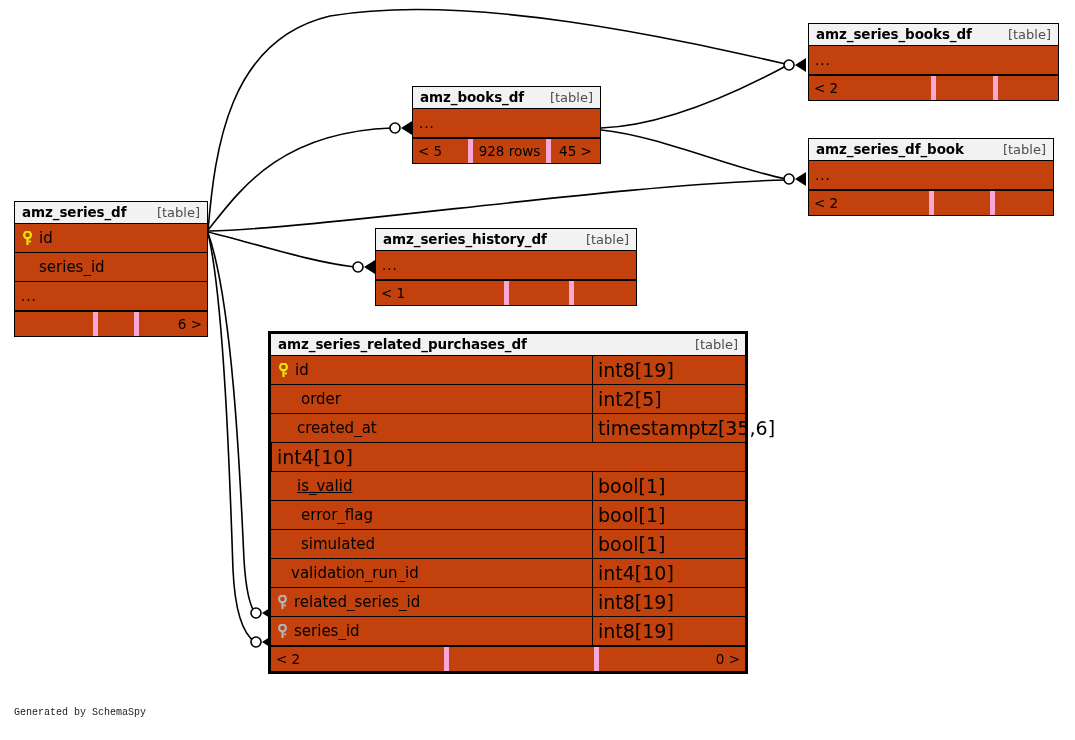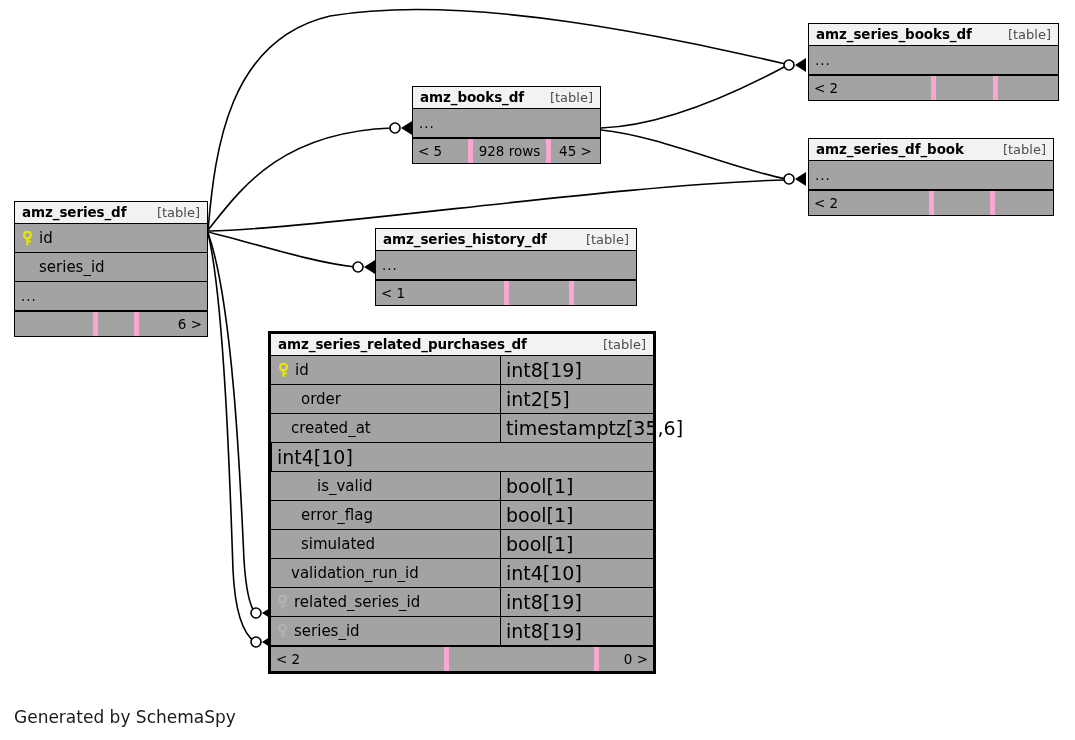--- a/index.html
+++ b/index.html
@@ -5,21 +5,21 @@
   html,body{margin:0;padding:0;}
   body{
     width:1075px;height:740px;background:#ffffff;position:relative;
     font-family:"DejaVu Sans","Liberation Sans",sans-serif;
     -webkit-font-smoothing:antialiased;
   }
   #canvas{position:absolute;inset:0;width:1075px;height:740px;overflow:hidden;}
   svg.edges{position:absolute;left:0;top:0;width:1075px;height:740px;pointer-events:none;}
 
   
-  .node{position:absolute;background:#a3a3a3;box-sizing:border-box;}
+  .node{position:absolute;background:#c2410c;box-sizing:border-box;}
   .node.thin{border:1px solid #000000;}
   .node.thick{border:3px solid #000000;}
 
   .thead{
     background:#f2f2f2;border-bottom:1px solid #000000;
     display:flex;align-items:center;justify-content:space-between;
     padding:2px 7px 3px 7px;box-sizing:border-box;white-space:nowrap;
   }
   .tname{font-weight:bold;font-size:13.5px;color:#000;letter-spacing:-0.1px;}
   .ttag{font-size:13px;color:#4d4d4d;padding-left:10px;}
@@ -49,21 +49,21 @@
     display:flex;align-items:center;font-size:13.5px;color:#000;
     box-sizing:border-box;padding:0 5px;overflow:hidden;
   }
   .tfoot .cell + .cell{border-left:5px solid #f9a8d4;}
   .cell.l{justify-content:flex-start;}
   .cell.c{justify-content:center;}
   .cell.r{justify-content:flex-end;}
 
   .credit{
     position:absolute;left:14px;top:707px;
-    font-size:17px;color:#1a1a1a;white-space:nowrap;
+    font-size:10px;color:#1a1a1a;white-space:nowrap;font-family:Liberation Mono, monospace;
   }
 </style>
 </head>
 <body>
 
 <div id="canvas">
 
   <svg class="edges" viewBox="0 0 1075 740" xmlns="http://www.w3.org/2000/svg">
     <g fill="none" stroke="#000000" stroke-width="1.6">
 
@@ -191,21 +191,21 @@
     <div class="row">
       <span class="ellipsis">...</span>
     </div>
     <div class="tfoot">
       <div class="cell l" style="width:128px;">&lt; 1</div>
       <div class="cell c" style="width:65px;"></div>
       <div class="cell c" style="flex:1;"></div>
     </div>
   </div>
 
-  <div class="node thick" style="left:268px;top:331px;width:388px;">
+  <div class="node thick" style="left:268px;top:331px;width:480px;">
     <div class="thead">
       <span class="tname">amz_series_related_purchases_df</span>
       <span class="ttag">[table]</span>
     </div>
 
     <div class="row">
       <span class="rowname">
         <svg class="key" viewBox="0 0 11 15">
           <circle cx="5.5" cy="4" r="3.4" fill="none" stroke="#e8e800" stroke-width="2.2"></circle>
           <rect x="4.4" y="6" width="2.2" height="8" fill="#e8e800"></rect>
@@ -217,32 +217,32 @@
     </div>
 
     <div class="row">
       <span class="rowname" style="padding-left:30px;">
         <span>order</span>
       </span>
       <span class="rowtype" style="width:153px;">int2[5]</span>
     </div>
 
     <div class="row">
-      <span class="rowname" style="padding-left:20px;">
+      <span class="rowname" style="padding-left:26px;">
         <span>created_at</span>
       </span>
       <span class="rowtype" style="width:153px;">timestamptz[35,6]</span>
     </div>
 
     <div class="row">
       <span class="rowtype" style="width:153px;">int4[10]</span>
     </div>
 
     <div class="row">
-      <span class="rowname" style="padding-left:46px;">
+      <span class="rowname" style="padding-left:26px;text-decoration:underline;">
         <span>is_valid</span>
       </span>
       <span class="rowtype" style="width:153px;">bool[1]</span>
     </div>
 
     <div class="row">
       <span class="rowname" style="padding-left:30px;align-items:center;">
         <span>error_flag</span>
       </span>
       <span class="rowtype" style="width:153px;">bool[1]</span>

